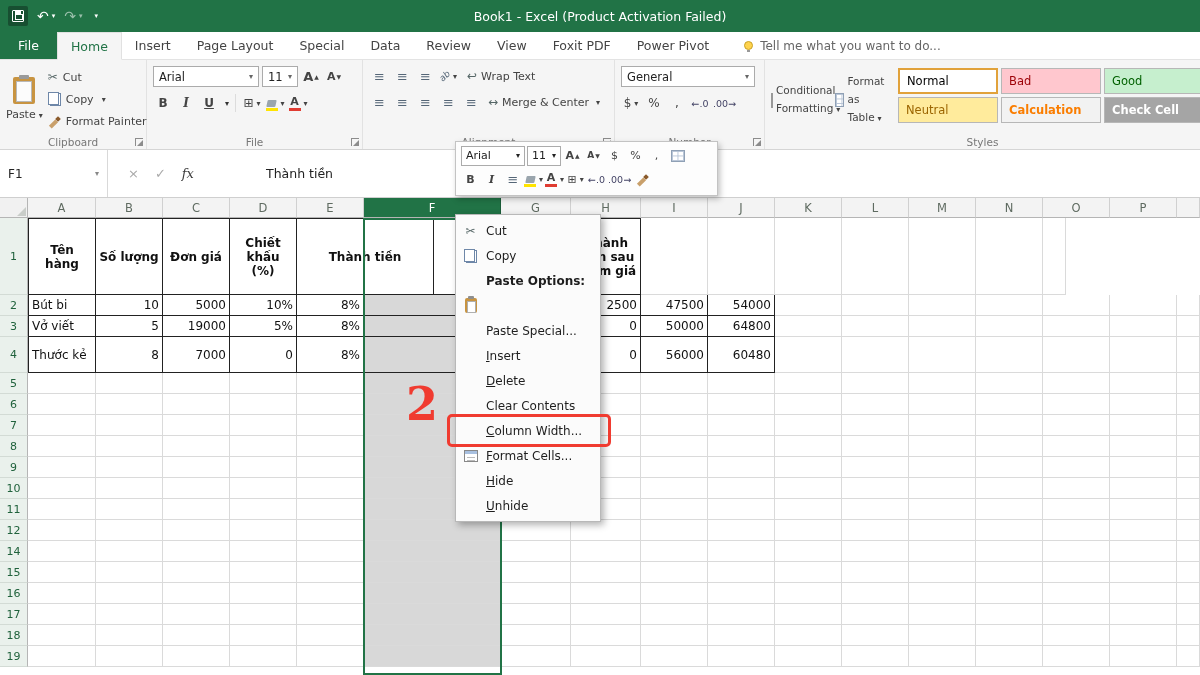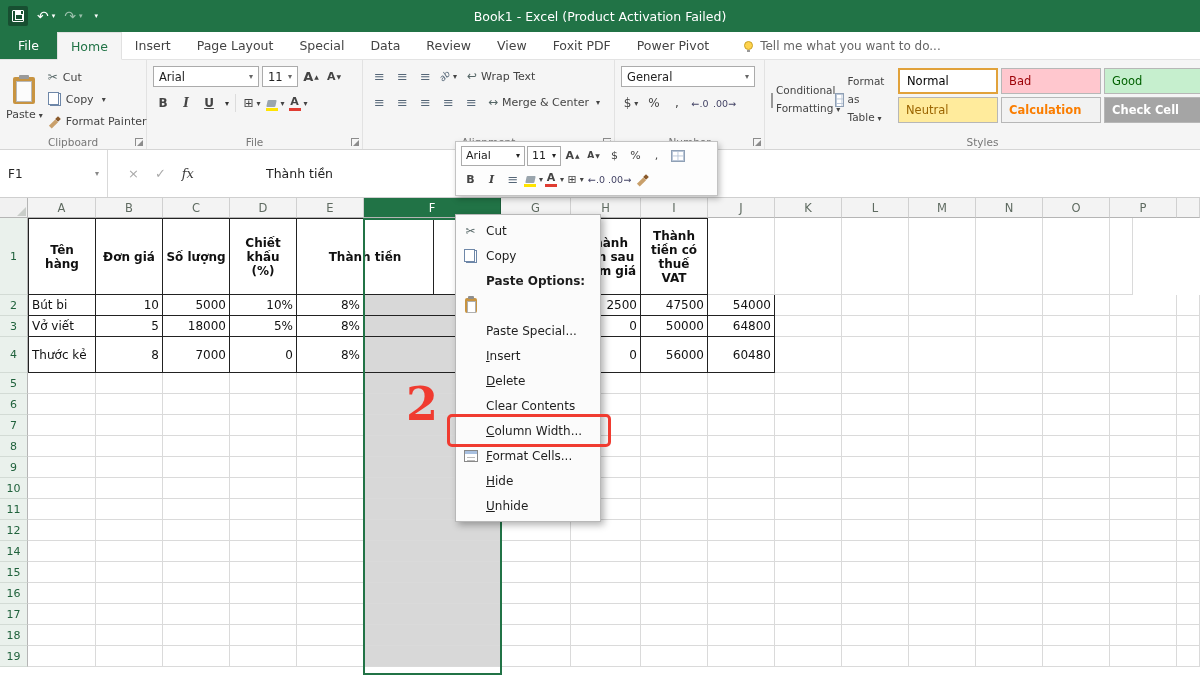--- a/index.html
+++ b/index.html
@@ -388,28 +388,27 @@
       <div class="chc" style="width: 67px;">L</div>
       <div class="chc" style="width: 67px;">M</div>
       <div class="chc" style="width: 67px;">N</div>
       <div class="chc" style="width: 67px;">O</div>
       <div class="chc" style="width: 67px;">P</div>
       <div class="chc" style="width: 23px;"></div>
     </div>
     <div class="grow" style="height: 77px;">
       <div class="rh">1</div>
       <div class="cell th bR bB bT bL" style="width: 68px;">Tên hàng</div>
+      <div class="cell th bR bB bT" style="width: 67px;">Số lượng</div>
       <div class="cell th bR bB bT" style="width: 67px;">Đơn giá</div>
-      <div class="cell th bR bB bT" style="width: 67px;">Số lượng</div>
       <div class="cell th bR bB bT" style="width: 67px;">Chiết khấu (%)</div>
       <div class="cell th bR bB bT" style="width: 137px;">Thành tiền</div>
       <div class="cell bR bB bT" style="width: 70px;"></div>
       <div class="cell th bR bB bT" style="width: 70px;">Số tiền giảm</div>
       <div class="cell th bR bB bT" style="width: 67px;">Thành tiền sau giảm giá</div>
-      <div class="cell th bR bB bT" style="width: 67px;">Thành tiền có thuế VAT</div>
       <div class="cell" style="width: 67px;"></div>
       <div class="cell" style="width: 67px;"></div>
       <div class="cell" style="width: 67px;"></div>
       <div class="cell" style="width: 67px;"></div>
       <div class="cell" style="width: 67px;"></div>
       <div class="cell" style="width: 67px;"></div>
       <div class="cell" style="width: 23px;"></div>
     </div>
     <div class="grow" style="height: 21px;">
       <div class="rh">2</div>
@@ -428,21 +427,21 @@
       <div class="cell" style="width: 67px;"></div>
       <div class="cell" style="width: 67px;"></div>
       <div class="cell" style="width: 67px;"></div>
       <div class="cell" style="width: 67px;"></div>
       <div class="cell" style="width: 23px;"></div>
     </div>
     <div class="grow" style="height: 21px;">
       <div class="rh">3</div>
       <div class="cell l bR bB bL" style="width: 68px;">Vở viết</div>
       <div class="cell r bR bB" style="width: 67px;">5</div>
-      <div class="cell r bR bB" style="width: 67px;">18000</div>
+      <div class="cell r bR bB" style="width: 67px;">19000</div>
       <div class="cell r bR bB" style="width: 67px;">5%</div>
       <div class="cell r bR bB" style="width: 67px;">8%</div>
       <div class="cell bR bB sel" style="width: 137px;"></div>
       <div class="cell bR bB" style="width: 70px;"></div>
       <div class="cell r bR bB" style="width: 70px;">0</div>
       <div class="cell r bR bB" style="width: 67px;">50000</div>
       <div class="cell r bR bB" style="width: 67px;">64800</div>
       <div class="cell" style="width: 67px;"></div>
       <div class="cell" style="width: 67px;"></div>
       <div class="cell" style="width: 67px;"></div>

